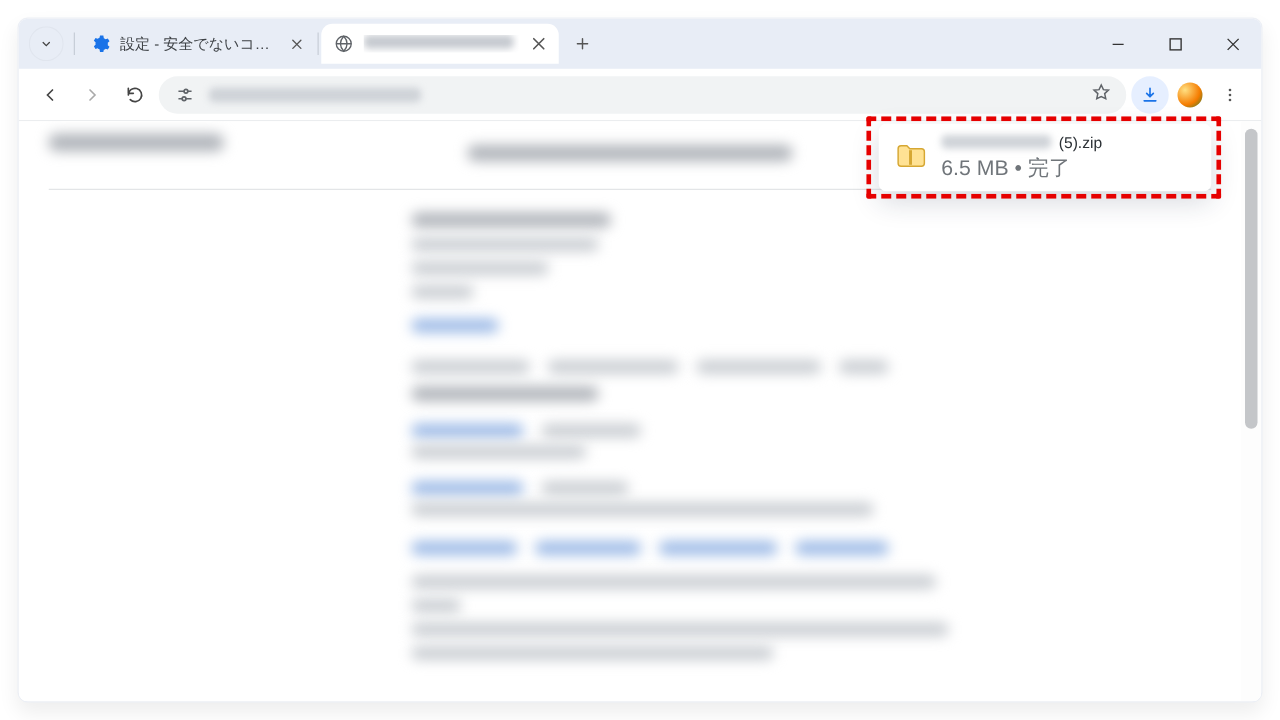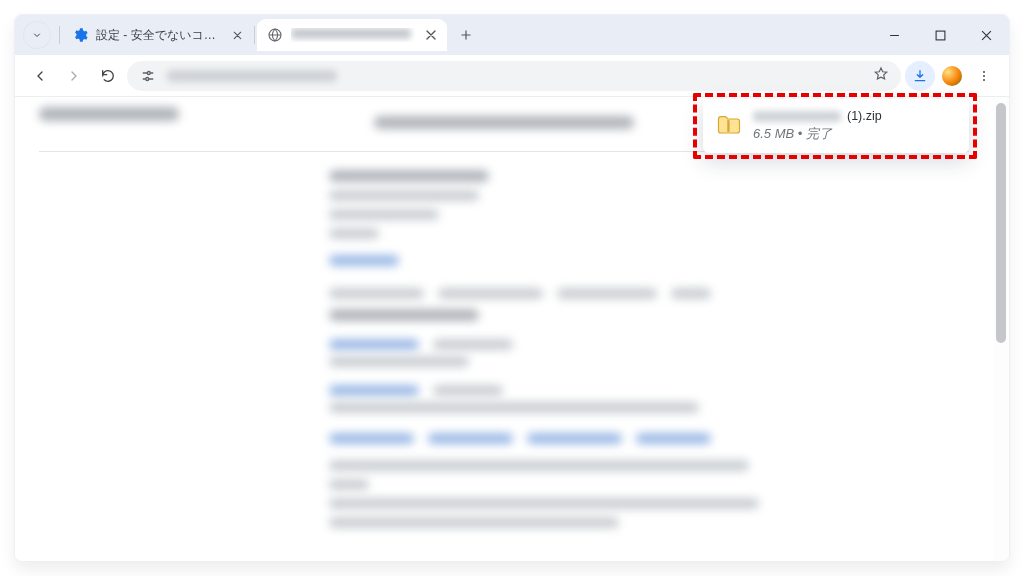--- a/index.html
+++ b/index.html
@@ -81,21 +81,21 @@
   
   .dl-popup{
     position:absolute; right:40px; top:84px; width:266px; height:54px;
     background:#fff; border-radius:6px; box-shadow:0 8px 22px rgba(30,40,70,0.18);
     display:flex; align-items:center; padding:8px 12px; gap:10px;
   }
   .dl-icon{width:28px;height:28px;display:flex;align-items:center;justify-content:center;}
   .dl-text{flex:1;display:flex;flex-direction:column;gap:2px;}
   .dl-line1{font-size:12.5px;color:#2c3136;display:flex;align-items:center;gap:6px;}
   .dl-line1 .fname-blur{display:inline-block;width:88px;height:11px;background:#cfd3d8;border-radius:4px;filter:blur(3px);}
-  .dl-line2{font-size:13px;color:#70757a;font-style:italic;}
+  .dl-line2{font-size:17px;color:#70757a;}
 
   
   .highlight{
     position:absolute; right:32px; top:78px; width:284px; height:66px;
     border:4px dashed #e60000; border-radius:2px; pointer-events:none;
   }
 </style>
 </head>
 <body>
 
@@ -281,21 +281,21 @@
   <div class="dl-popup">
     <div class="dl-icon">
       <svg viewBox="0 0 24 24">
           <path d="M3 6a2 2 0 012-2h4l2 2h8a2 2 0 012 2v8a2 2 0 01-2 2H5a2 2 0 01-2-2V6z" fill="#ffe294" stroke="#d6a733" stroke-width="1"></path>
           <rect x="10.5" y="7" width="2" height="10" fill="#d6a733"></rect>
         </svg>
     </div>
     <div class="dl-text">
       <div class="dl-line1">
         <span class="fname-blur"></span>
-        <span>(1).zip</span>
+        <span>(5).zip</span>
       </div>
       <div class="dl-line2">6.5 MB • 完了</div>
     </div>
   </div>
 
   <div class="highlight"></div>
 
 </div>
 
 </body></html>

